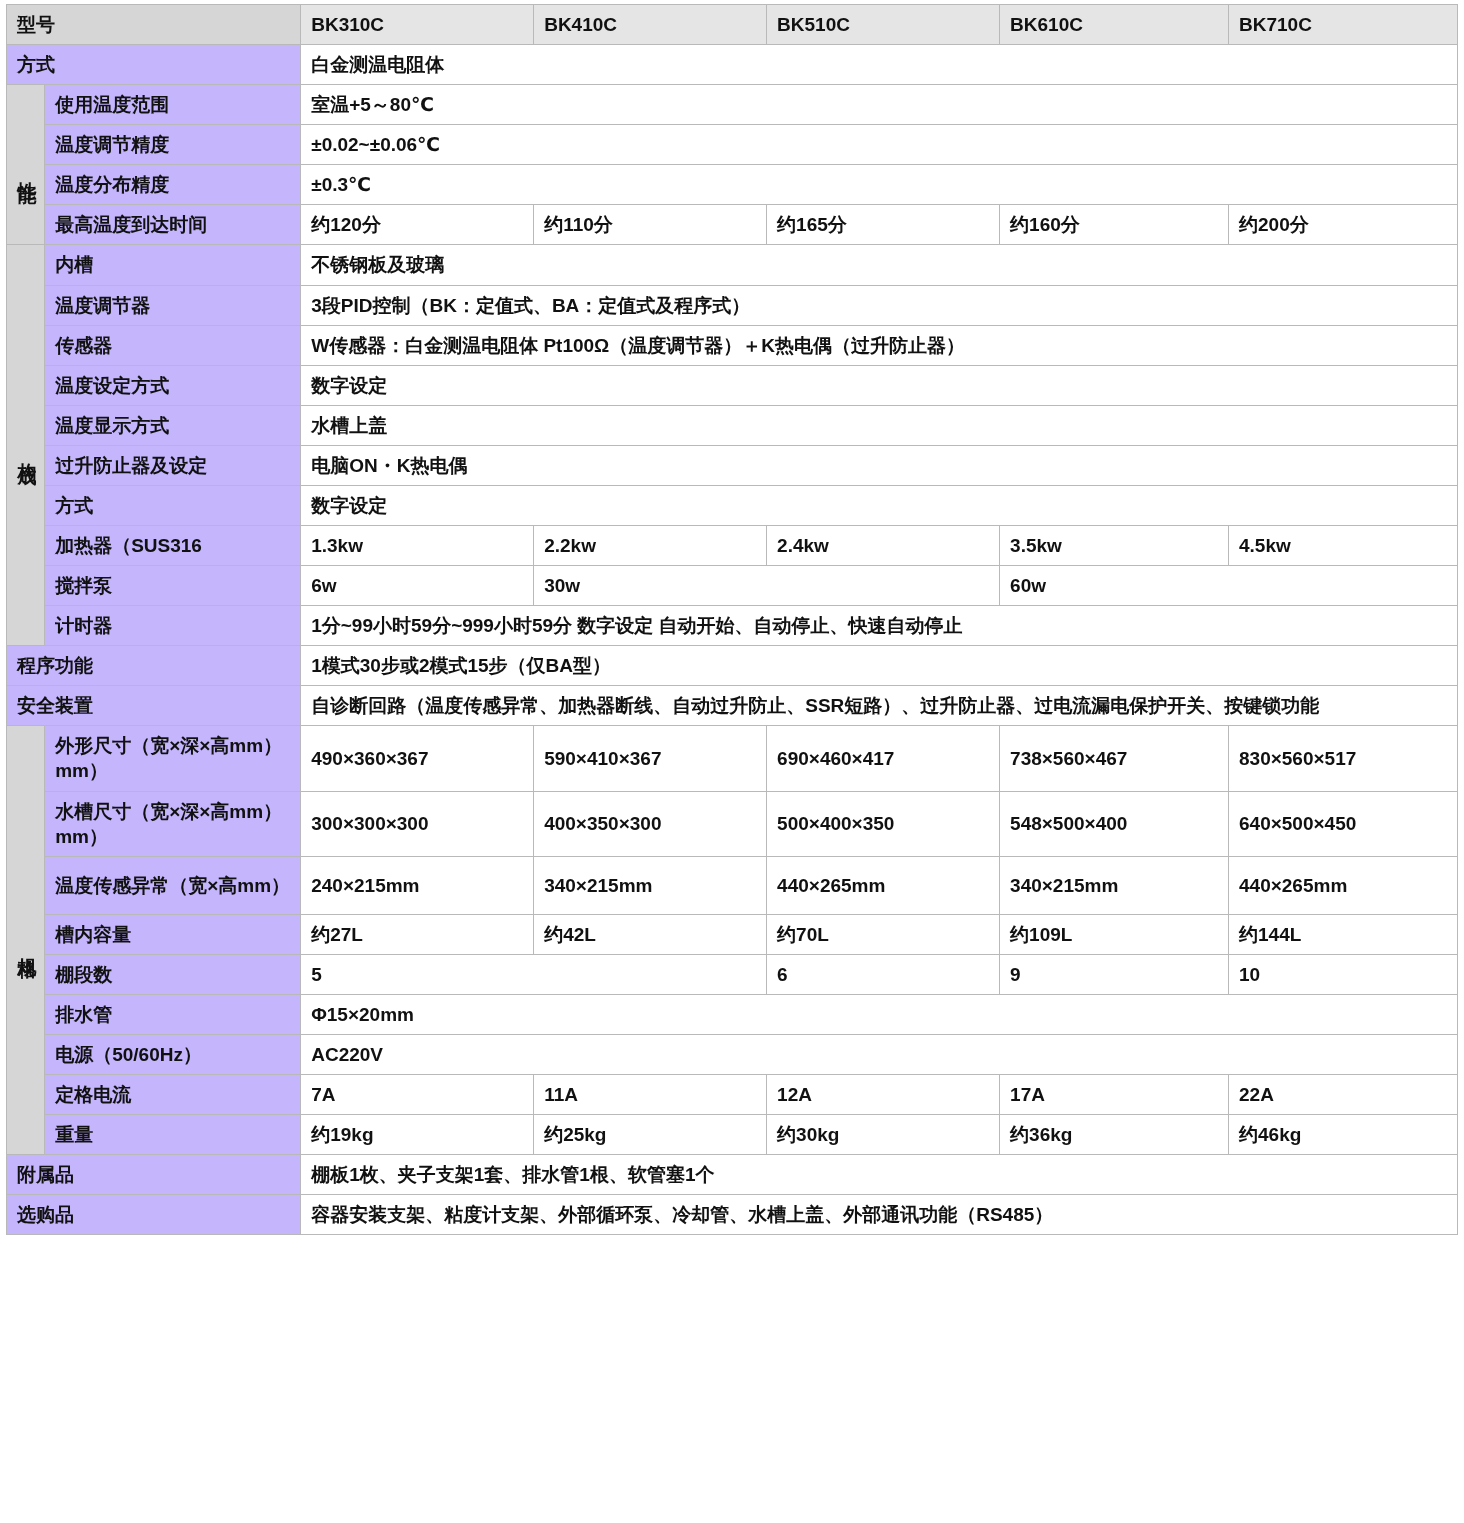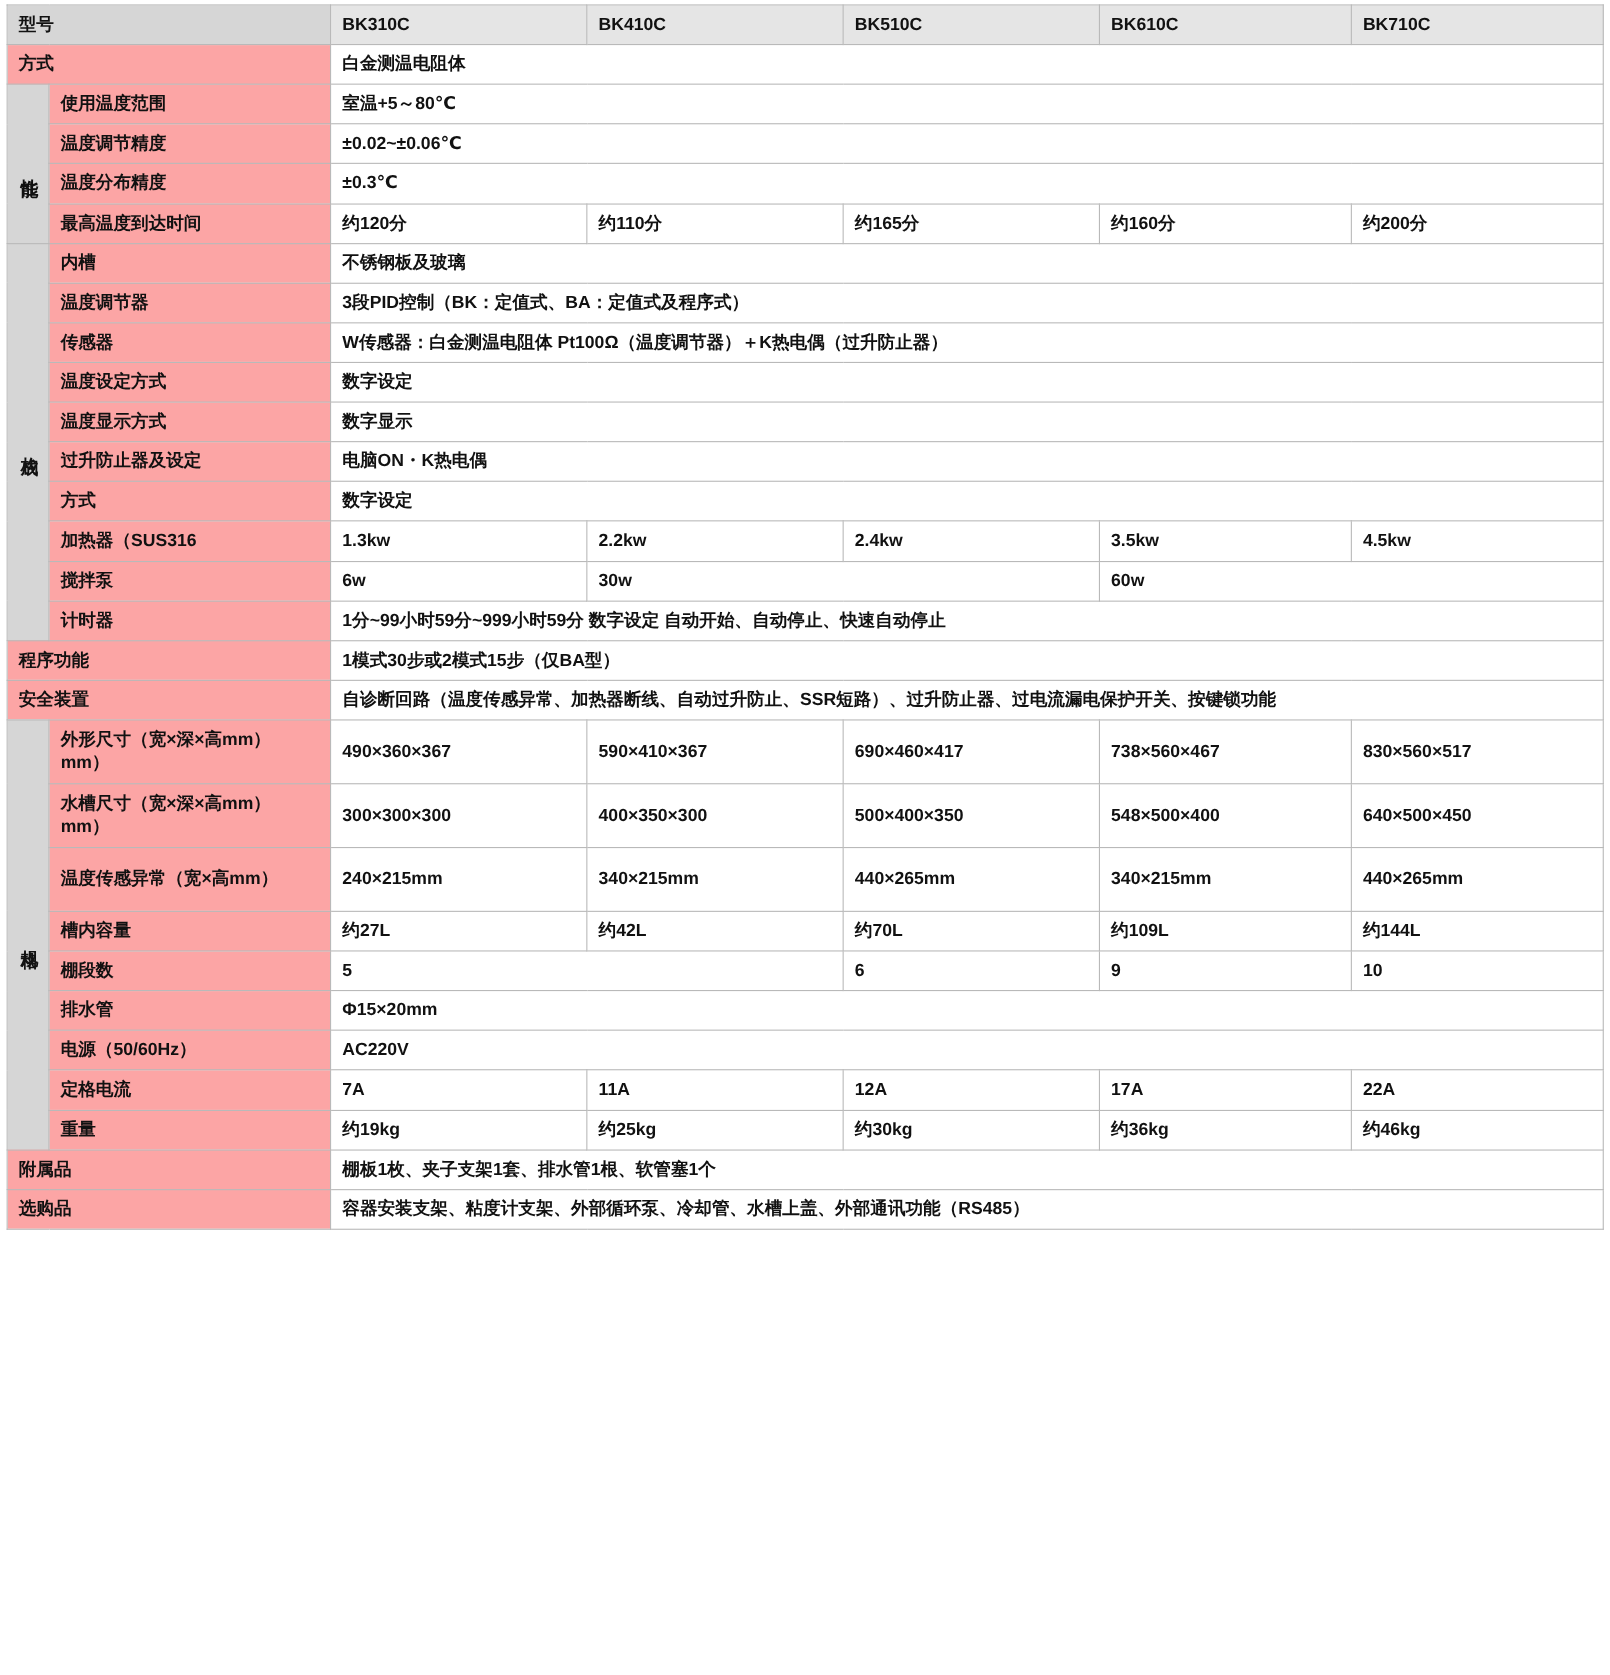--- a/index.html
+++ b/index.html
@@ -9,21 +9,21 @@
   }
   body {
     font-family: "Liberation Sans", "DejaVu Sans", sans-serif;
     width: 1464px;
   }
   #spec-table {
     border-collapse: collapse;
     table-layout: fixed;
     width: 1452px;
     margin: 4px 6px 6px 6px;
-    font-size: 16px;
+    font-size: 19px;
     font-weight: bold;
     color: #111111;
   }
   #spec-table td {
     border: 1px solid #b9b9b9;
     padding: 7px 10px;
     vertical-align: middle;
     line-height: 1.32;
     word-break: break-word;
   }
@@ -44,21 +44,21 @@
     letter-spacing: 1px;
   }
   .grp .vtxt {
     writing-mode: vertical-rl;
     text-orientation: upright;
     display: inline-block;
     line-height: 1.05;
     letter-spacing: 2px;
   }
   .lbl {
-    background: #fca5a5;
+    background: #c4b5fd;
   }
   .val {
     background: #ffffff;
   }
   .hdr {
     background: #d6d6d6;
   }
   .hdr-model {
     background: #e5e5e5;
   }
@@ -129,21 +129,21 @@
     <tr>
       <td class="lbl">传感器</td>
       <td class="val" colspan="5">W传感器：白金测温电阻体 Pt100Ω（温度调节器）＋K热电偶（过升防止器）</td>
     </tr>
     <tr>
       <td class="lbl">温度设定方式</td>
       <td class="val" colspan="5">数字设定</td>
     </tr>
     <tr>
       <td class="lbl">温度显示方式</td>
-      <td class="val" colspan="5">数字显示</td>
+      <td class="val" colspan="5">水槽上盖</td>
     </tr>
     <tr>
       <td class="lbl">过升防止器及设定</td>
       <td class="val" colspan="5">电脑ON・K热电偶</td>
     </tr>
     <tr>
       <td class="lbl">方式</td>
       <td class="val" colspan="5">数字设定</td>
     </tr>
     <tr>

